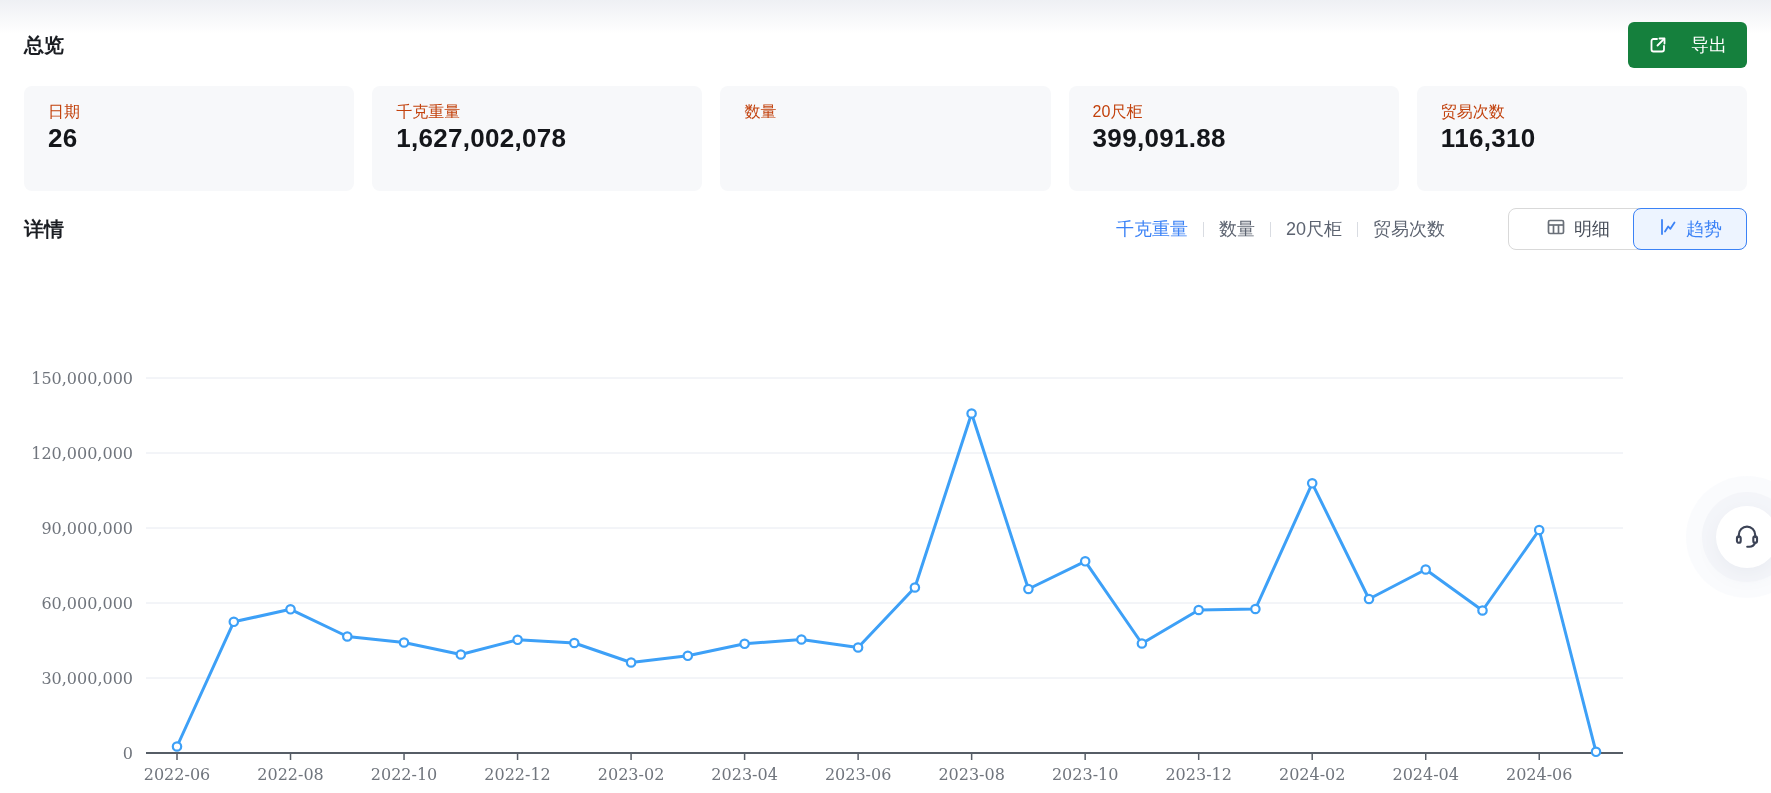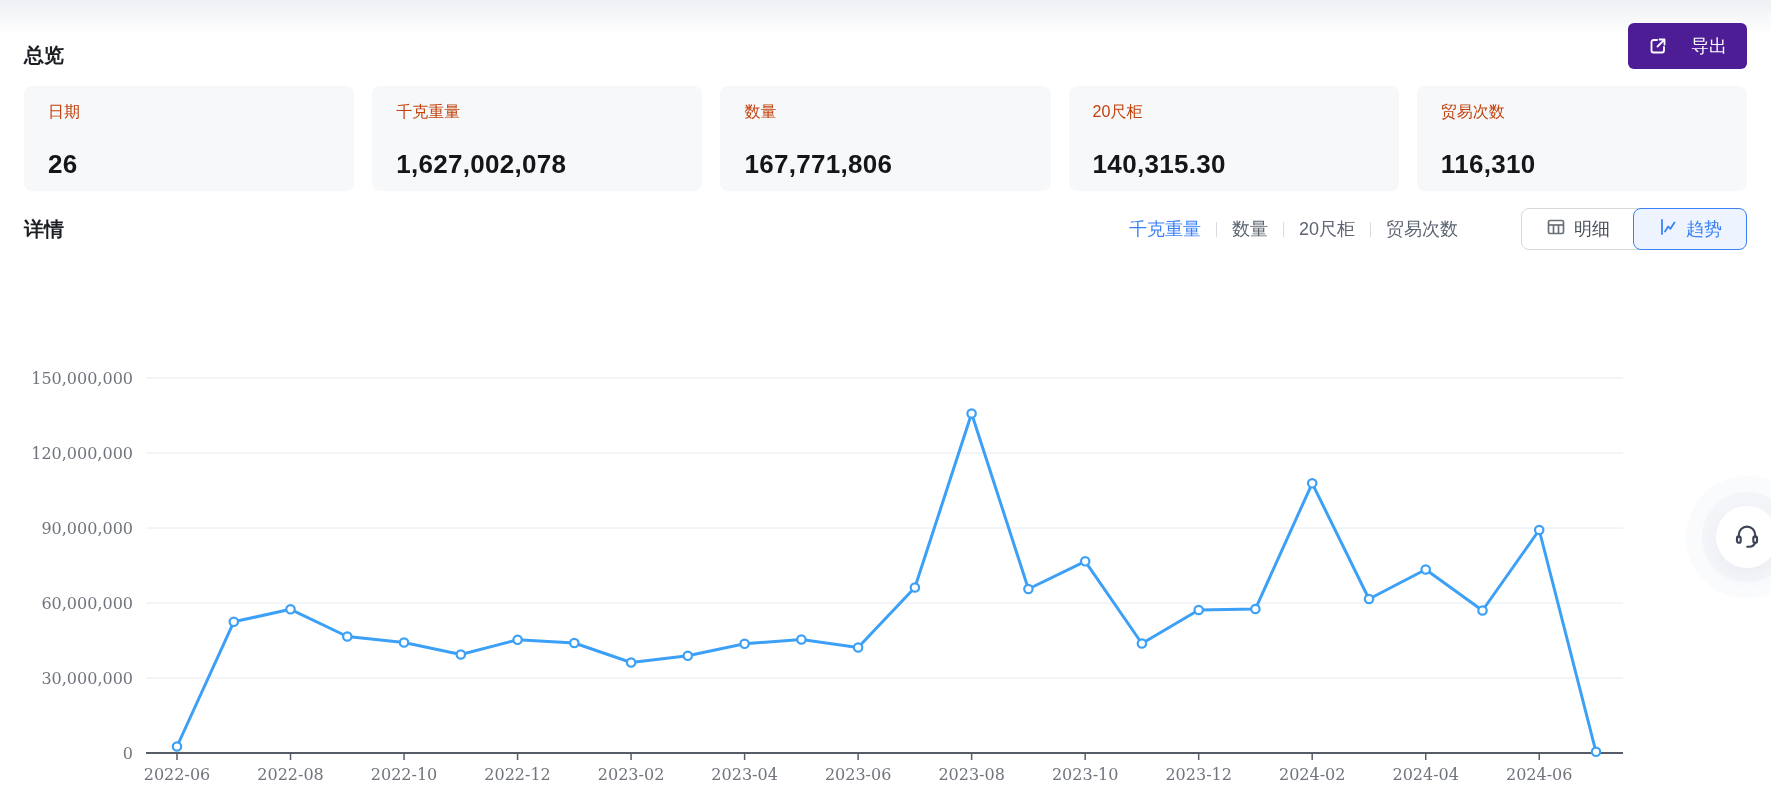--- a/index.html
+++ b/index.html
@@ -6,43 +6,43 @@
   body {
     width:1771px; height:793px; overflow:hidden; position:relative;
     background:#ffffff;
     font-family:"Liberation Sans","DejaVu Sans",sans-serif;
     color:#1c1f24;
   }
   .top-fade { position:absolute; top:0; left:0; right:0; height:34px;
     background:linear-gradient(180deg,#eef0f4 0%,#ffffff 100%); }
 
   .header { position:absolute; top:21px; left:24px; right:24px; height:48px;
-    display:flex; align-items:flex-end; justify-content:space-between; }
+    display:flex; align-items:center; justify-content:space-between; }
   .section-title { font-size:20px; font-weight:bold; color:#1b1e23; }
 
-  .export-btn { display:flex; align-items:center; gap:23px; background:#4c1d95; color:#fff;
+  .export-btn { display:flex; align-items:center; gap:23px; background:#15803d; color:#fff;
     border:none; border-radius:6px; height:46px; padding:0 20px; font-size:18px; cursor:pointer; }
   .export-btn svg { display:block; }
 
   .cards { position:absolute; top:86px; left:24px; right:24px; display:flex; gap:18px; }
   .card { flex:1; height:105px; background:#f7f8fa; border-radius:8px;
     padding:16px 24px; box-sizing:border-box; }
   .card-label { font-size:16px; color:#c2410c; }
-  .card-value { font-size:26px; font-weight:bold; color:#14161a; margin-top:26px; letter-spacing:.3px; }
+  .card-value { font-size:26px; font-weight:bold; color:#14161a; margin-top:0; letter-spacing:.3px; }
 
   .details { position:absolute; top:208px; left:24px; right:24px; height:42px;
     display:flex; align-items:center; justify-content:space-between; }
   .right-group { display:flex; align-items:center; }
   .tabs { display:flex; align-items:center; margin-right:48px; }
   .tab { font-size:18px; color:#5c6370; padding:0 15px; cursor:pointer; white-space:nowrap; }
   .tab.active { color:#3b82f6; }
   .tab-sep { width:1px; height:15px; background:#d9dce2; }
 
   .toggle { display:flex; border:1px solid #d9d9d9; border-radius:8px; background:#fff;
-    height:42px; box-sizing:border-box; }
+    height:42px; box-sizing:border-box;padding-left:13px; }
   .toggle-btn { display:flex; align-items:center; justify-content:center; gap:8px;
     width:112px; font-size:18px; color:#4a505b; background:transparent; border:none;
     cursor:pointer; box-sizing:border-box; }
   .toggle-btn.active { background:#edf4ff; border:1px solid #3b82f6; border-radius:8px;
     color:#3b82f6; margin:-1px; width:114px; height:42px; }
 
   .chart-wrap { position:absolute; top:260px; left:0; width:1771px; height:533px; }
   .axis-text { font-family:"DejaVu Serif","Liberation Serif",serif; font-size:16px; fill:#70757d; }
 
   .fab { position:absolute; top:506px; right:-7px; width:62px; height:62px; border-radius:50%;
@@ -72,25 +72,24 @@
     <div class="card">
       <div class="card-label">日期</div>
       <div class="card-value">26</div>
     </div>
     <div class="card">
       <div class="card-label">千克重量</div>
       <div class="card-value">1,627,002,078</div>
     </div>
     <div class="card">
       <div class="card-label">数量</div>
-      <div class="card-value">167,771,806</div>
     </div>
     <div class="card">
       <div class="card-label">20尺柜</div>
-      <div class="card-value">140,315.30</div>
+      <div class="card-value">399,091.88</div>
     </div>
     <div class="card">
       <div class="card-label">贸易次数</div>
       <div class="card-value">116,310</div>
     </div>
   </div>
 
 <div class="details">
   <div class="section-title">详情</div>
   <div class="right-group">

